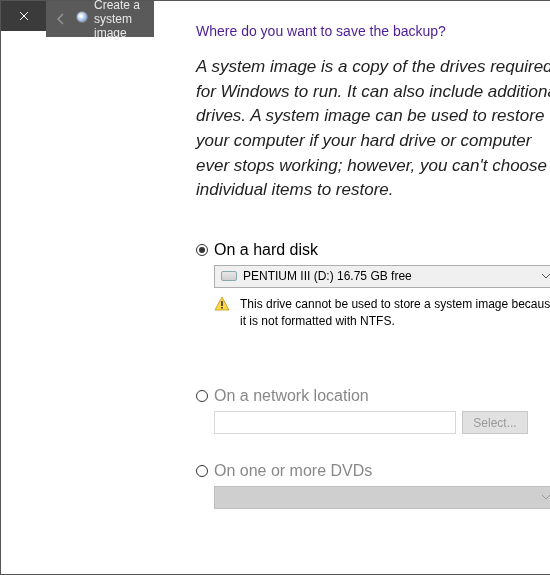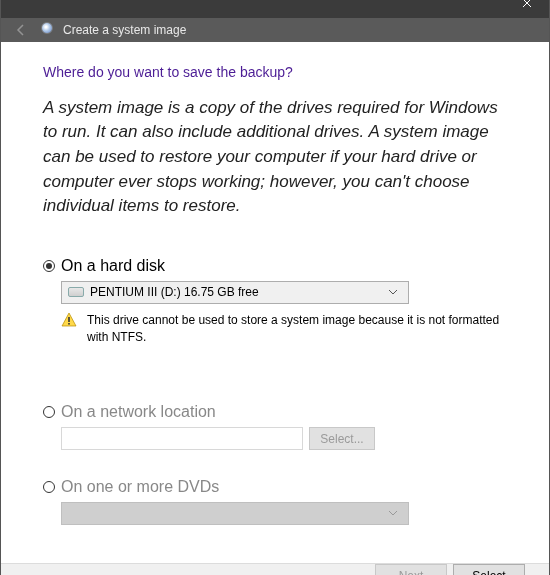--- a/index.html
+++ b/index.html
@@ -4,21 +4,21 @@
 <style>
   * { box-sizing: border-box; }
   html, body {
     margin: 0; padding: 0;
     width: 550px; height: 575px;
     font-family: "Segoe UI", Tahoma, sans-serif;
     font-size: 12px;
     color: #000;
     background: #fff;
   }
-  .window { width: 550px; height: 575px; display: flex; flex-direction: column; border: 1px solid #555; justify-content: center; }
+  .window { width: 550px; height: 575px; display: flex; flex-direction: row; border: 1px solid #555; }
   .titlebar {
     height: 30px; background: #3b3b3b;
     display: flex; align-items: center;
     padding: 0 0 0 0;
   }
   .titlebar .close {
     margin-left: auto; width: 45px; height: 30px;
     display: flex; align-items: center; justify-content: center;
     color: #fff; cursor: pointer;
   }

